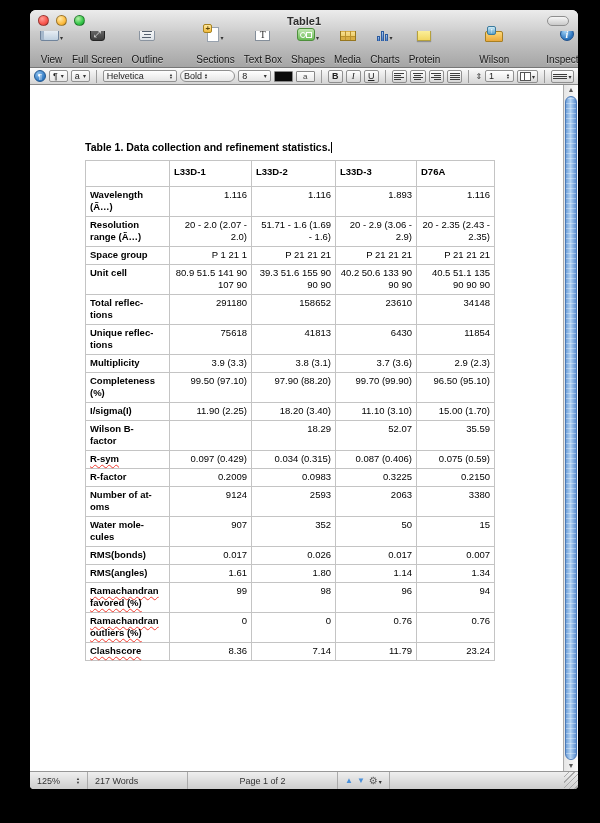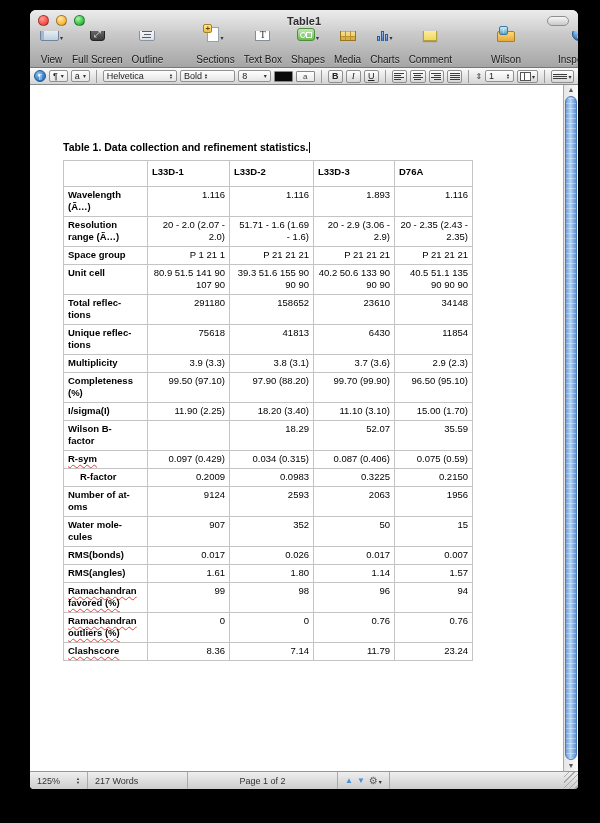--- a/index.html
+++ b/index.html
@@ -107,21 +107,21 @@
   .al-center i:nth-child(2n){ width:7px; margin:0 auto; }
   .al-right i:nth-child(2n){ width:7px; margin-left:auto; }
   .lsp { font-size:8px; color:#333; }
   .colicon { width:12px; height:9px; border:1px solid #555;
             background:repeating-linear-gradient(to right,#fff 0 3px,#555 3px 4px,#fff 4px 7px); }
   .listicon { display:flex; flex-direction:column; gap:1px; }
   .listicon i { display:block; width:11px; height:1px; background:#3c3c3c; box-shadow:-3px 0 0 #3c3c3c; margin-left:3px; }
 
   
   .docarea { flex:1 1 auto; display:flex; min-height:0; background:#fff; }
-  .page { flex:1 1 auto; background:#fff; padding:56px 0 0 33px; overflow:hidden; }
+  .page { flex:1 1 auto; background:#fff; padding:56px 0 0 55px; overflow:hidden; }
   .doc-title { font-size:10.5px; font-weight:bold; color:#000; margin-bottom:7px; }
   .caret { display:inline-block; width:1px; height:11px; background:#000; vertical-align:-2px; margin-left:1px; }
 
   table.stats { border-collapse:collapse; table-layout:fixed; width:409px; }
   table.stats col.c0 { width:84px; } table.stats col.c1 { width:82px; }
   table.stats col.c2 { width:84px; } table.stats col.c3 { width:81px; } table.stats col.c4 { width:78px; }
   table.stats th, table.stats td { border:1px solid #c4c4c4; font-size:9.5px; line-height:12px;
             vertical-align:top; padding:2px 4px 3px 4px; }
   table.stats thead th { font-weight:bold; text-align:left; padding:5px 4px 8px 4px; }
   table.stats tbody th { font-weight:bold; text-align:left; white-space:pre-line; }
@@ -229,21 +229,21 @@
               <i style="height:7px"></i>
             </span>
             <span class="dar">▾</span>
           </span>
           <span class="tlabel">Charts</span>
         </div>
         <div class="tbtn">
           <span class="icon-wrap">
             <span class="g-ic ic-comment"></span>
           </span>
-          <span class="tlabel">Comment</span>
+          <span class="tlabel">Protein</span>
         </div>
         <i class="tsep"></i>
         <div class="tbtn" style="margin-left: 20px;">
           <span class="icon-wrap">
             <span class="g-ic ic-share">
               <b>↑</b>
             </span>
           </span>
           <span class="tlabel">Wilson</span>
         </div>
@@ -276,21 +276,21 @@
           <span class="dar">▾</span>
         </span>
       <span class="vsep"></span>
       <span class="fmt-box" style="width:78px; justify-content:space-between;">
           <span>Helvetica</span>
           <span class="stp">
             <b>▲</b>
             <b>▼</b>
           </span>
         </span>
-      <span class="fmt-box" style="width:58px; justify-content:flex-start;">
+      <span class="fmt-box" style="width:58px; justify-content:flex-start;border-radius:6px;">
           <span>Bold</span>
           <span class="stp">
             <b>▲</b>
             <b>▼</b>
           </span>
         </span>
       <span class="fmt-box" style="width:34px; justify-content:space-between;">
           <span>8</span>
           <span class="dar">▾</span>
         </span>
@@ -455,33 +455,33 @@
                 <td>35.59</td>
               </tr>
               <tr>
                 <th><span class="sp" style="white-space: pre-line;">R-sym</span></th>
                 <td>0.097 (0.429)</td>
                 <td>0.034 (0.315)</td>
                 <td>0.087 (0.406)</td>
                 <td>0.075 (0.59)</td>
               </tr>
               <tr>
-                <th><span style="white-space: pre-line; margin-left: 12px;">R-factor</span></th>
+                <th><span style="white-space: pre-line;">R-factor</span></th>
                 <td>0.2009</td>
                 <td>0.0983</td>
                 <td>0.3225</td>
                 <td>0.2150</td>
               </tr>
               <tr>
                 <th><span style="white-space: pre-line;">Number of at-
 oms</span></th>
                 <td>9124</td>
                 <td>2593</td>
                 <td>2063</td>
-                <td>1956</td>
+                <td>3380</td>
               </tr>
               <tr>
                 <th><span style="white-space: pre-line;">Water mole-
 cules</span></th>
                 <td>907</td>
                 <td>352</td>
                 <td>50</td>
                 <td>15</td>
               </tr>
               <tr>
@@ -489,21 +489,21 @@
                 <td>0.017</td>
                 <td>0.026</td>
                 <td>0.017</td>
                 <td>0.007</td>
               </tr>
               <tr>
                 <th><span style="white-space: pre-line;">RMS(angles)</span></th>
                 <td>1.61</td>
                 <td>1.80</td>
                 <td>1.14</td>
-                <td>1.57</td>
+                <td>1.34</td>
               </tr>
               <tr>
                 <th><span class="sp" style="white-space: pre-line;">Ramachandran
 favored (%)</span></th>
                 <td>99</td>
                 <td>98</td>
                 <td>96</td>
                 <td>94</td>
               </tr>
               <tr>

